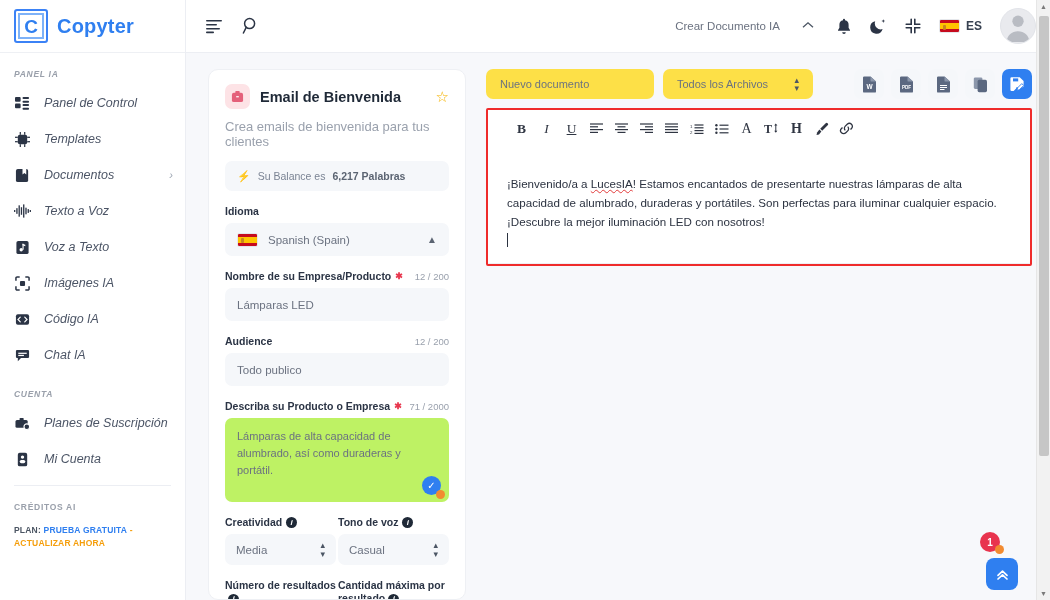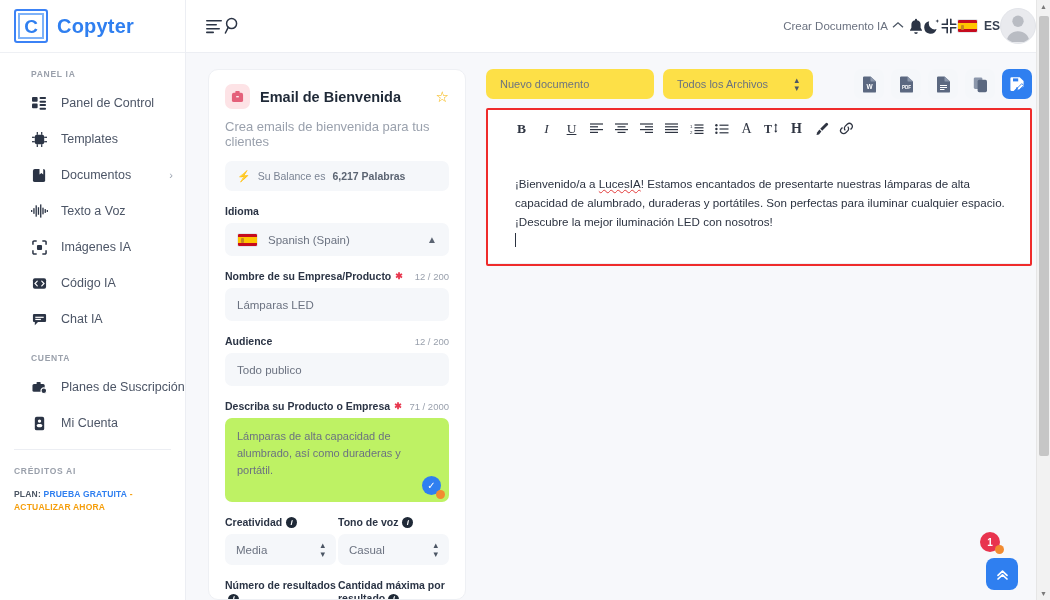--- a/index.html
+++ b/index.html
@@ -22,21 +22,21 @@
     padding-left: 14px; border-bottom: 1px solid #eef0f4;
   }
   .brand-mark {
     width: 34px; height: 34px; border: 2px solid #3b82f6; border-radius: 3px;
     display: flex; align-items: center; justify-content: center;
     box-shadow: inset 0 0 0 2px #ffffff, inset 0 0 0 4px #7eb2f8;
   }
   .brand-mark span { font-size: 19px; font-weight: 700; color: #2f7ff0; line-height: 1; }
   .brand-name { font-size: 20px; font-weight: 700; color: #2f7ff0; letter-spacing: .2px; }
 
-  .nav-section { padding: 0 0 0 17px; }
+  .nav-section { padding: 0 0 0 0; font-style: italic; }
   .nav-heading {
     font-size: 8.5px; font-weight: 700; color: #9aa0ab; letter-spacing: .7px;
     padding: 16px 0 6px 14px;
   }
   .nav-item {
     display: flex; align-items: center; gap: 13px;
     height: 36px; padding: 0 12px 0 14px; cursor: pointer; position: relative;
   }
   .nav-label { font-size: 12.5px; color: #4c5566; white-space: nowrap; }
   .nav-ico { width: 17px; height: 17px; flex: 0 0 17px; display:flex; align-items:center; justify-content:center; color:#2b3445; }
@@ -48,21 +48,21 @@
   .credits { padding: 0 14px; }
   .credit-line { font-size: 8.5px; color: #6b7280; line-height: 1.5; padding-top: 6px; letter-spacing: .2px; }
   .c-blue  { color: #2f7ff0; font-weight: 700; }
   .c-orange{ color: #f59e0b; font-weight: 700; }
   .c-dark  { color: #4b5563; font-weight: 700; }
 
   
   .main { flex: 1; display: flex; flex-direction: column; min-width: 0; position: relative; }
   .topbar {
     height: 53px; background: #ffffff; border-bottom: 1px solid #eceef3;
-    display: flex; align-items: center; padding: 0 14px 0 20px; 
+    display: flex; align-items: center; padding: 0 14px 0 20px; gap: 18px;
   }
   .tb-icon { color: #2b3445; cursor: pointer; display: flex; align-items: center; }
   .tb-spacer { flex: 1; }
   .tb-create { font-size: 11.5px; color: #6b7280; cursor: pointer; }
   .tb-caret { color: #4b5563; font-size: 11px; padding: 0 4px; cursor: pointer; }
   .flagbox { display: flex; gap: 6px; cursor: pointer; }
   .flag {
     width: 21px; height: 14px; border-radius: 2px; overflow: hidden;
     background: linear-gradient(to bottom,#c60b1e 0 25%, #ffc400 25% 75%, #c60b1e 75% 100%);
     border: 1px solid #e5e7eb; position: relative;
@@ -161,21 +161,21 @@
     height: 156px; overflow: hidden;
   }
   .editor-bar {
     display: flex; align-items: center; gap: 0px; height: 40px;
     padding: 0 8px 0 22px; color: #3b4250; border-bottom: 1px solid transparent;
   }
   .ebtn {
     width: 25px; height: 26px; display: flex; align-items: center; justify-content: center;
     cursor: pointer; color: #2f3542; font-size: 13.5px; border-radius: 4px;
   }
-  .editor-body { padding: 26px 26px 0 28px; font-size: 11.6px; color: #2b3240; line-height: 1.62; }
+  .editor-body { padding: 26px 26px 0 20px; font-size: 11.6px; color: #2b3240; line-height: 1.62; }
   .squiggle {
     text-decoration: underline; text-decoration-color: #e23b3b;
     text-decoration-style: wavy; text-decoration-thickness: 1px;
   }
   .caret-line { display: block; height: 14px; border-left: 1.2px solid #2b3240; width: 0; margin-top: 2px; }
   .redbox {
     position: absolute; left: 0; top: 0; right: 0; height: 158px;
     border: 2px solid #ef2b2b; border-radius: 2px; pointer-events: none;
   }
 
@@ -265,20 +265,31 @@
               <rect x="7.2" y="3" width="1.4" height="8"></rect>
               <rect x="9.6" y="0" width="1.4" height="14"></rect>
               <rect x="12" y="3.5" width="1.4" height="7"></rect>
               <rect x="14.4" y="5" width="1.4" height="4"></rect>
               <rect x="16.6" y="6" width="1.4" height="2"></rect>
             </svg>
           </span>
         <span class="nav-label">Texto a Voz</span>
       </div>
 
+      <div class="nav-item">
+        <span class="nav-ico">
+            <svg width="15" height="15" viewBox="0 0 16 16" fill="currentColor">
+              <rect x="1.5" y="1" width="13" height="14" rx="2"></rect>
+              <circle cx="6.6" cy="10.4" r="1.8" fill="#fff"></circle>
+              <rect x="8" y="4" width="1.2" height="6.4" fill="#fff"></rect>
+              <path d="M8 4l3 1v1.6L8 5.6z" fill="#fff"></path>
+            </svg>
+          </span>
+        <span class="nav-label">Voz a Texto</span>
+      </div>
 
       <div class="nav-item">
         <span class="nav-ico">
             <svg width="15" height="15" viewBox="0 0 16 16" fill="none" stroke="currentColor" stroke-width="1.6">
               <path d="M1 5V2.2A1.2 1.2 0 0 1 2.2 1H5M11 1h2.8A1.2 1.2 0 0 1 15 2.2V5M15 11v2.8a1.2 1.2 0 0 1-1.2 1.2H11M5 15H2.2A1.2 1.2 0 0 1 1 13.8V11"></path>
               <rect x="5.3" y="5.3" width="5.4" height="5.4" rx="1" fill="currentColor" stroke="none"></rect>
             </svg>
           </span>
         <span class="nav-label">Imágenes IA</span>
       </div>

